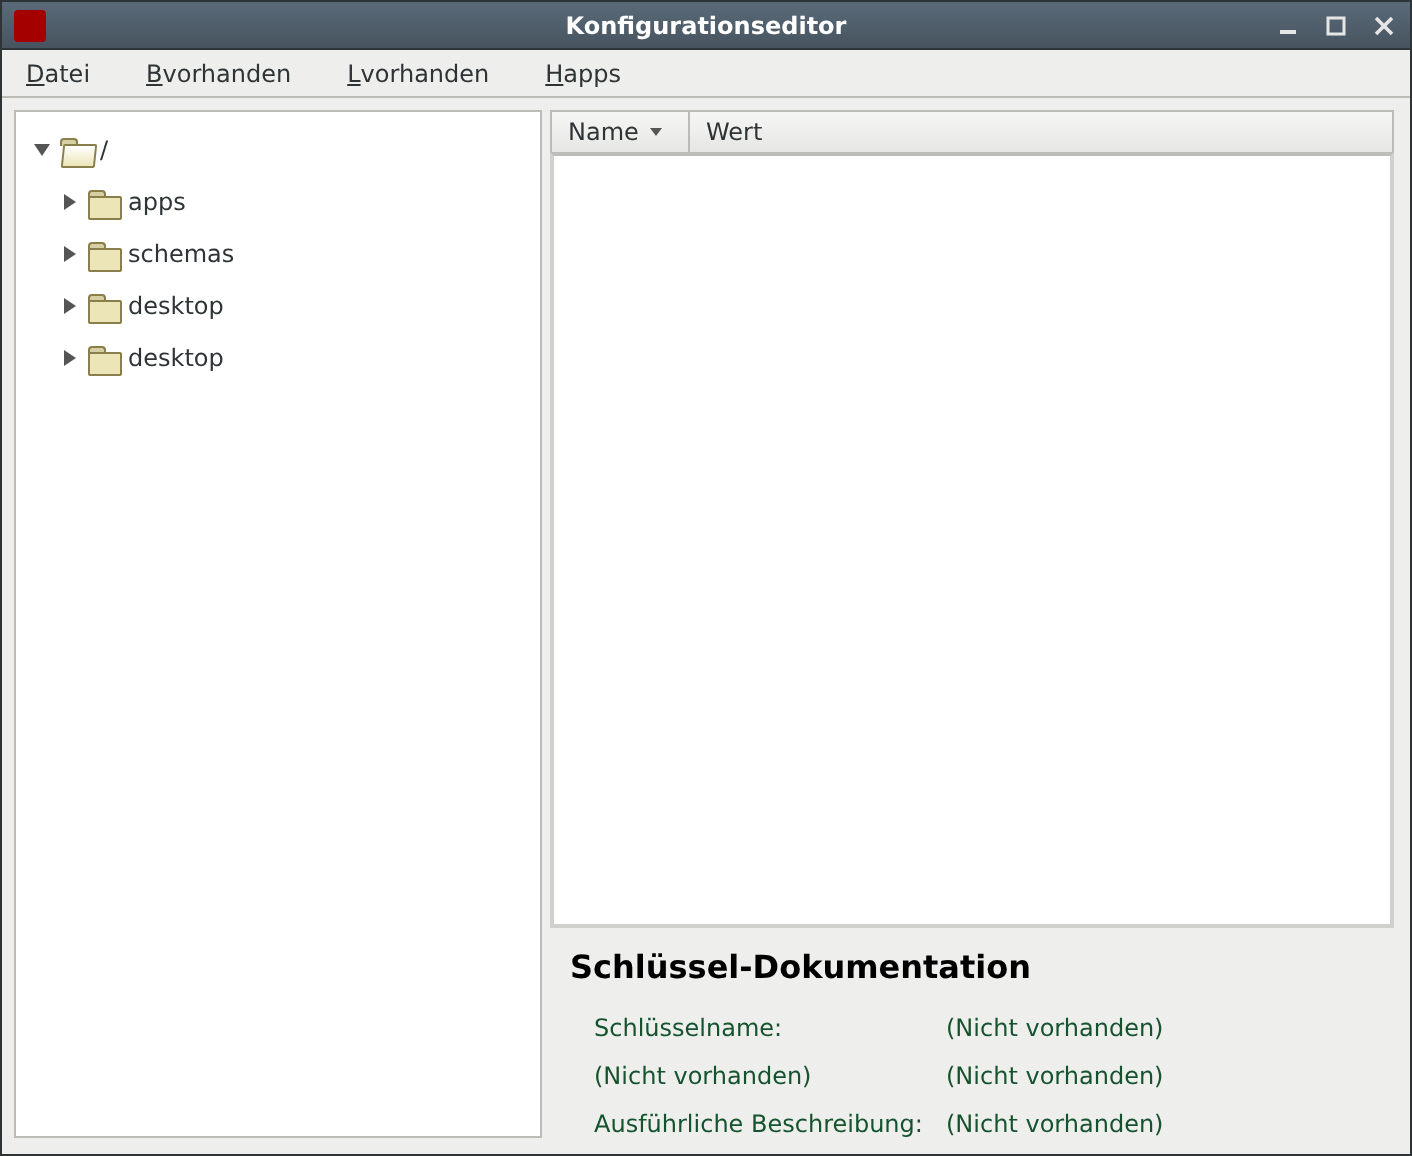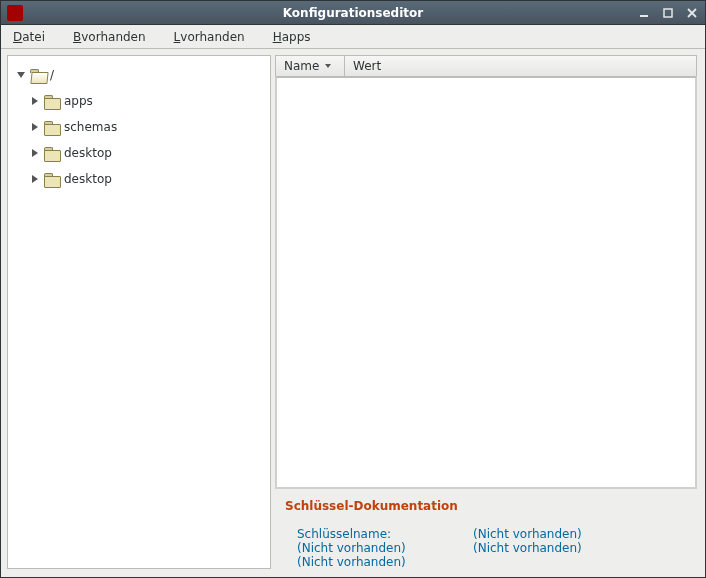--- a/index.html
+++ b/index.html
@@ -180,29 +180,30 @@
     border-top: 2px solid #bcbcb8;
     margin-top: -1px;
     min-height: 260px;
   }
   .doc-panel {
     padding: 10px 10px 0 10px;
     background: #eeeeec;
   }
   .doc-title {
     font-weight: bold;
-    font-size: 12px;
-    color: #c2410c;
+    font-size: 16px;
+    color: #000000;
     margin-bottom: 14px;
   }
   .doc-grid {
     display: grid;
     grid-template-columns: 176px auto;
+    row-gap: 10px;
     padding-left: 12px;
-    color: #0369a1;
+    color: #14532d;
   }
 </style>
 </head>
 <body>
 
 <div class="window">
 
   <div class="titlebar">
     <div class="app-icon"></div>
     <span>Konfigurationseditor</span>
@@ -285,19 +286,20 @@
       </div>
       <div class="list-area"></div>
 
       <div class="doc-panel">
         <div class="doc-title">Schlüssel-Dokumentation</div>
         <div class="doc-grid">
           <div>Schlüsselname:</div>
           <div>(Nicht vorhanden)</div>
           <div>(Nicht vorhanden)</div>
           <div>(Nicht vorhanden)</div>
+          <div>Ausführliche Beschreibung:</div>
           <div>(Nicht vorhanden)</div>
         </div>
       </div>
     </div>
 
   </div>
 </div>
 
 </body></html>

